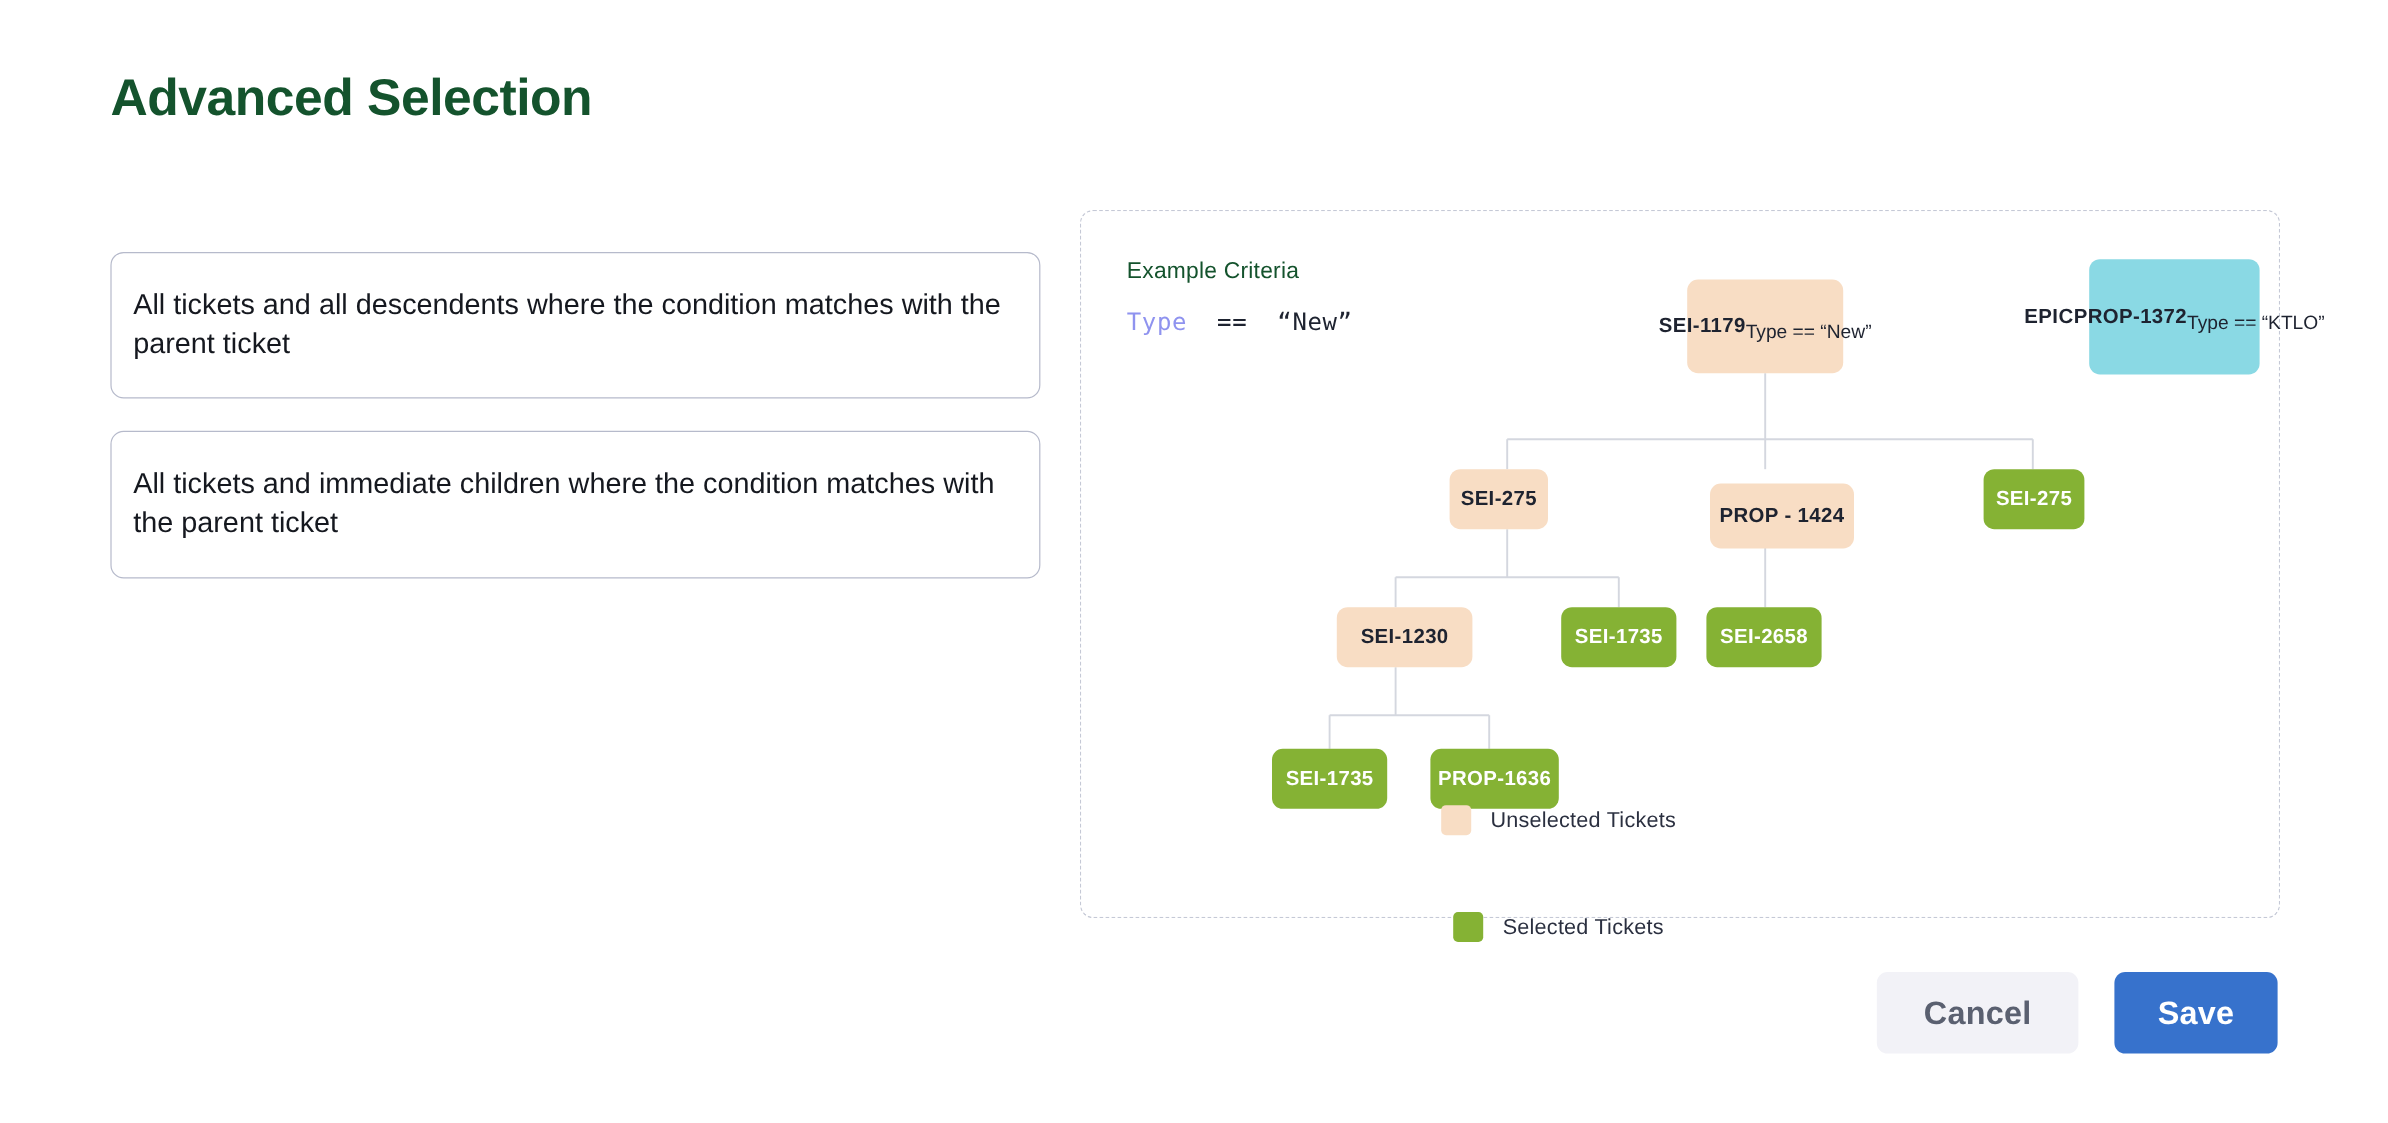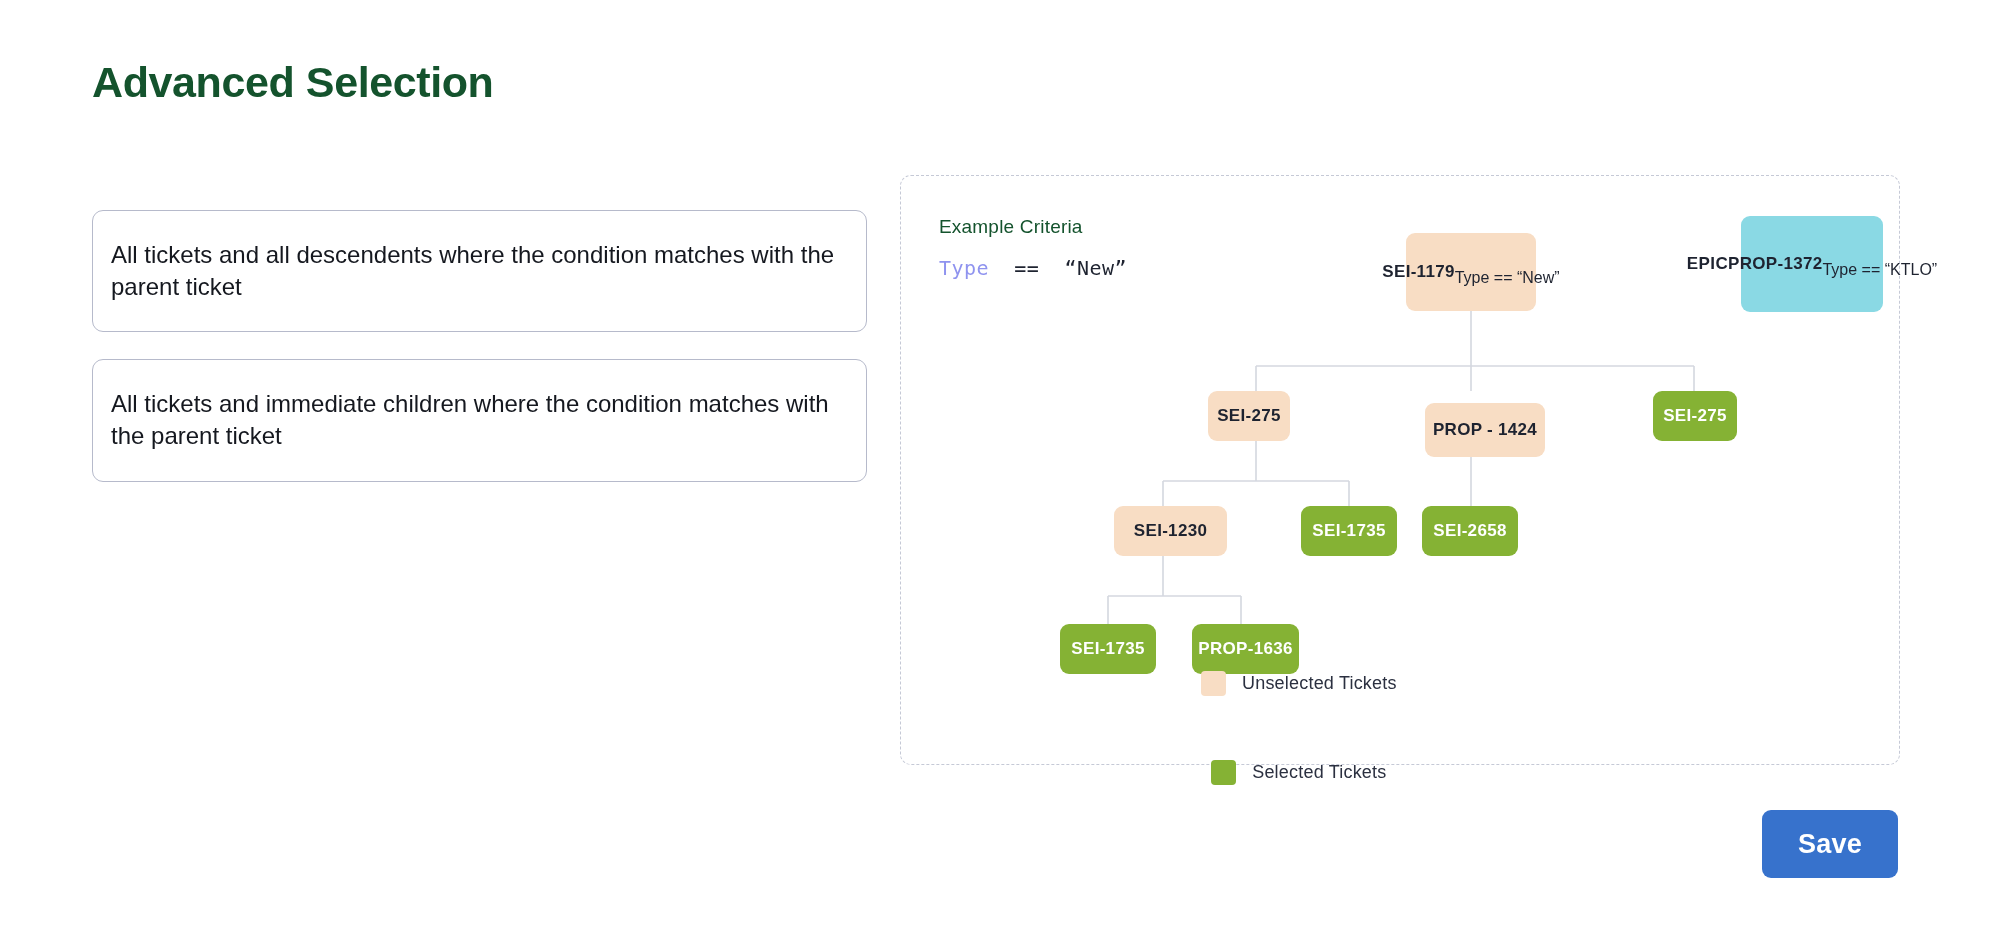--- a/index.html
+++ b/index.html
@@ -282,16 +282,17 @@
       </div>
       <div class="legend-item">
         <span class="legend-swatch selected"></span>
         <span class="legend-text">Selected Tickets</span>
       </div>
     </div>
 
   </div>
 
   <div class="footer">
+    <button class="btn btn-cancel">Cancel</button>
     <button class="btn btn-save">Save</button>
   </div>
 
 </div>
 
 </body></html>

